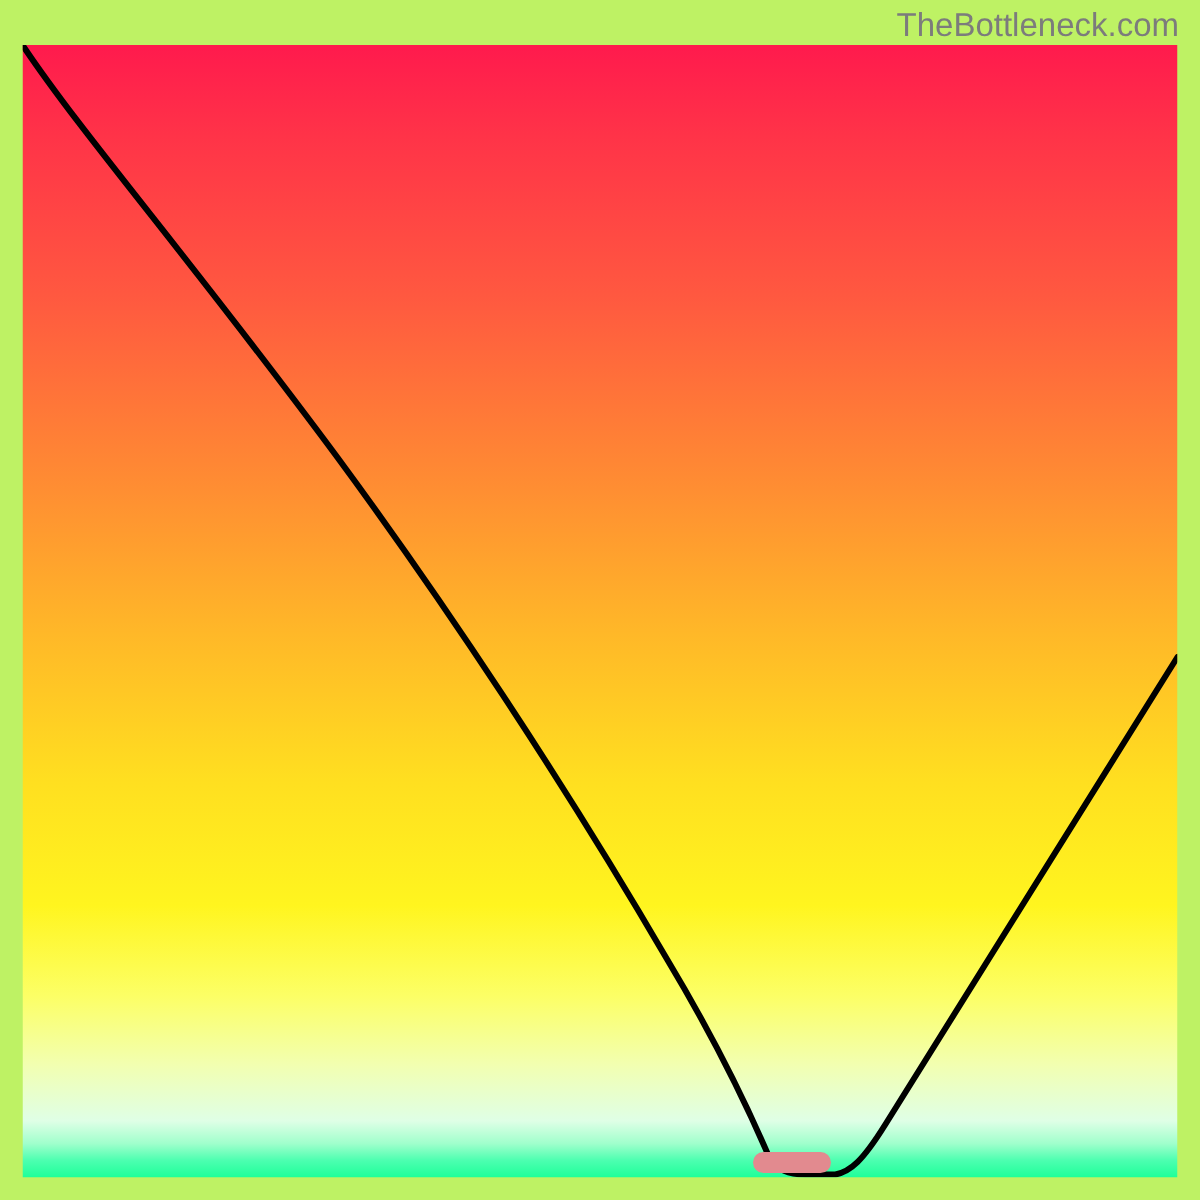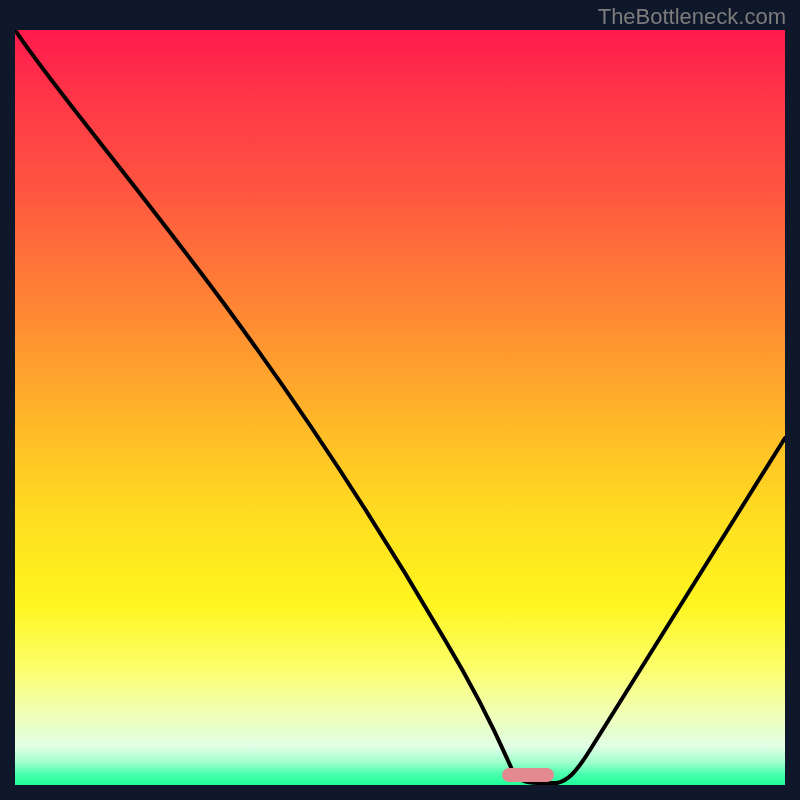--- a/index.html
+++ b/index.html
@@ -8,21 +8,21 @@
     width: 800px;
     height: 800px;
     background: #000;
     overflow: hidden;
     font-family: Arial, Helvetica, sans-serif;
   }
   .frame {
     position: absolute;
     left: 0; top: 0;
     width: 800px; height: 800px;
-    background: #0f172a;
+    background: #bef264;
   }
   .plot {
     position: absolute;
     left: 15px;
     top: 30px;
     width: 770px;
     height: 755px;
     overflow: hidden;
   }
   .gradient {

